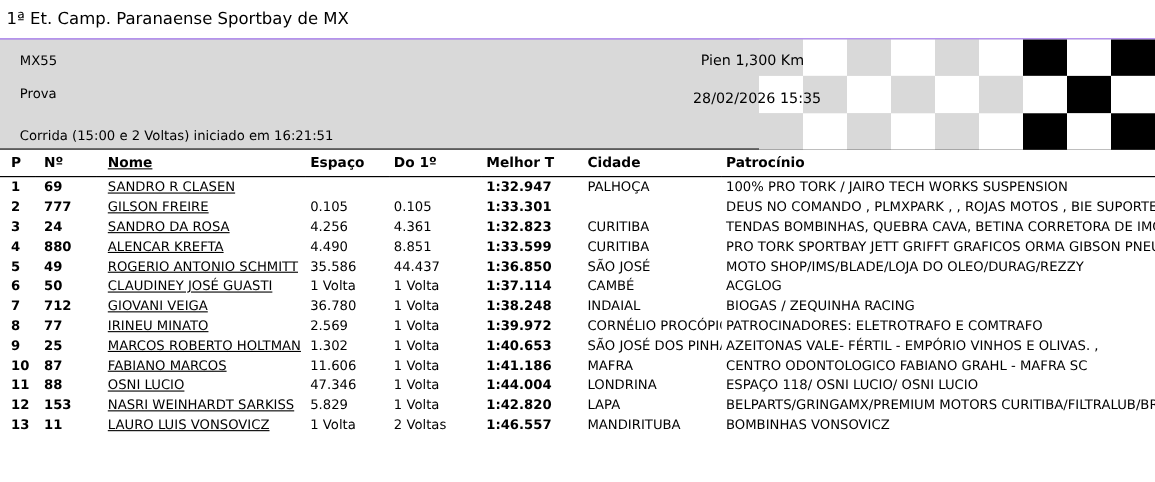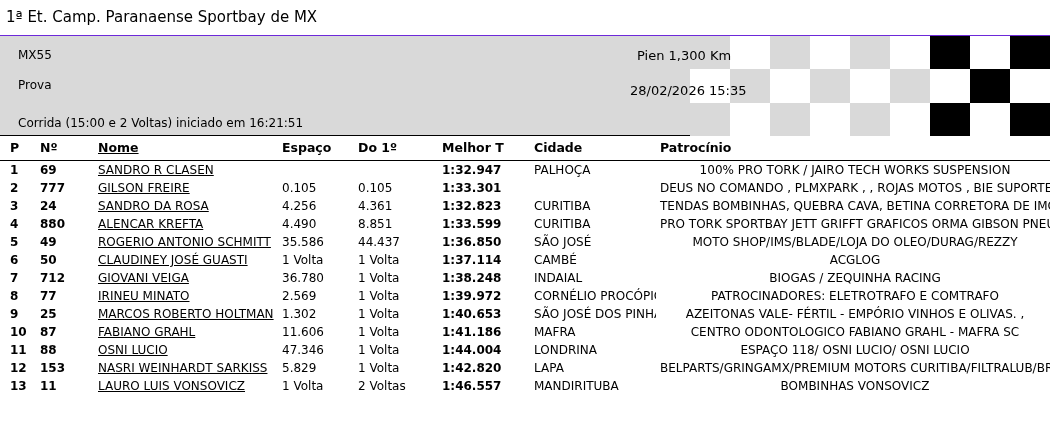--- a/index.html
+++ b/index.html
@@ -110,21 +110,21 @@
     overflow: hidden;
     vertical-align: bottom;
   }
   .c-pos   { width: 22px;  padding-left: 10px !important; font-weight: bold; }
   .c-num   { width: 48px;  padding-left: 8px  !important; font-weight: bold; }
   .c-name  { width: 180px; padding-left: 10px !important; text-decoration: underline; }
   .c-esp   { width: 72px;  padding-left: 4px  !important; }
   .c-do1   { width: 80px;  padding-left: 4px  !important; }
   .c-melhor{ width: 88px;  padding-left: 4px  !important; font-weight: bold; }
   .c-cid   { width: 122px; padding-left: 4px  !important; font-size: 10.5px; }
-  .c-pat   { width: auto;  padding-left: 4px  !important; font-size: 10.5px; text-align: center; }
+  .c-pat   { width: auto;  padding-left: 4px  !important; font-size: 10.5px; }
 
   thead .c-pos, thead .c-num, thead .c-name,
   thead .c-esp, thead .c-do1, thead .c-melhor,
   thead .c-cid, thead .c-pat { font-size: 12.5px; }
 </style>
 </head>
 <body>
 
 <div class="page">
 
@@ -270,21 +270,21 @@
             <td class="c-name">MARCOS ROBERTO HOLTMAN</td>
             <td class="c-esp">1.302</td>
             <td class="c-do1">1 Volta</td>
             <td class="c-melhor">1:40.653</td>
             <td class="c-cid">SÃO JOSÉ DOS PINHAIS</td>
             <td class="c-pat">AZEITONAS VALE- FÉRTIL - EMPÓRIO VINHOS E OLIVAS. ,</td>
           </tr>
           <tr>
             <td class="c-pos">10</td>
             <td class="c-num">87</td>
-            <td class="c-name">FABIANO GRAHL</td>
+            <td class="c-name">FABIANO MARCOS</td>
             <td class="c-esp">11.606</td>
             <td class="c-do1">1 Volta</td>
             <td class="c-melhor">1:41.186</td>
             <td class="c-cid">MAFRA</td>
             <td class="c-pat">CENTRO ODONTOLOGICO FABIANO GRAHL - MAFRA SC</td>
           </tr>
           <tr>
             <td class="c-pos">11</td>
             <td class="c-num">88</td>
             <td class="c-name">OSNI LUCIO</td>

